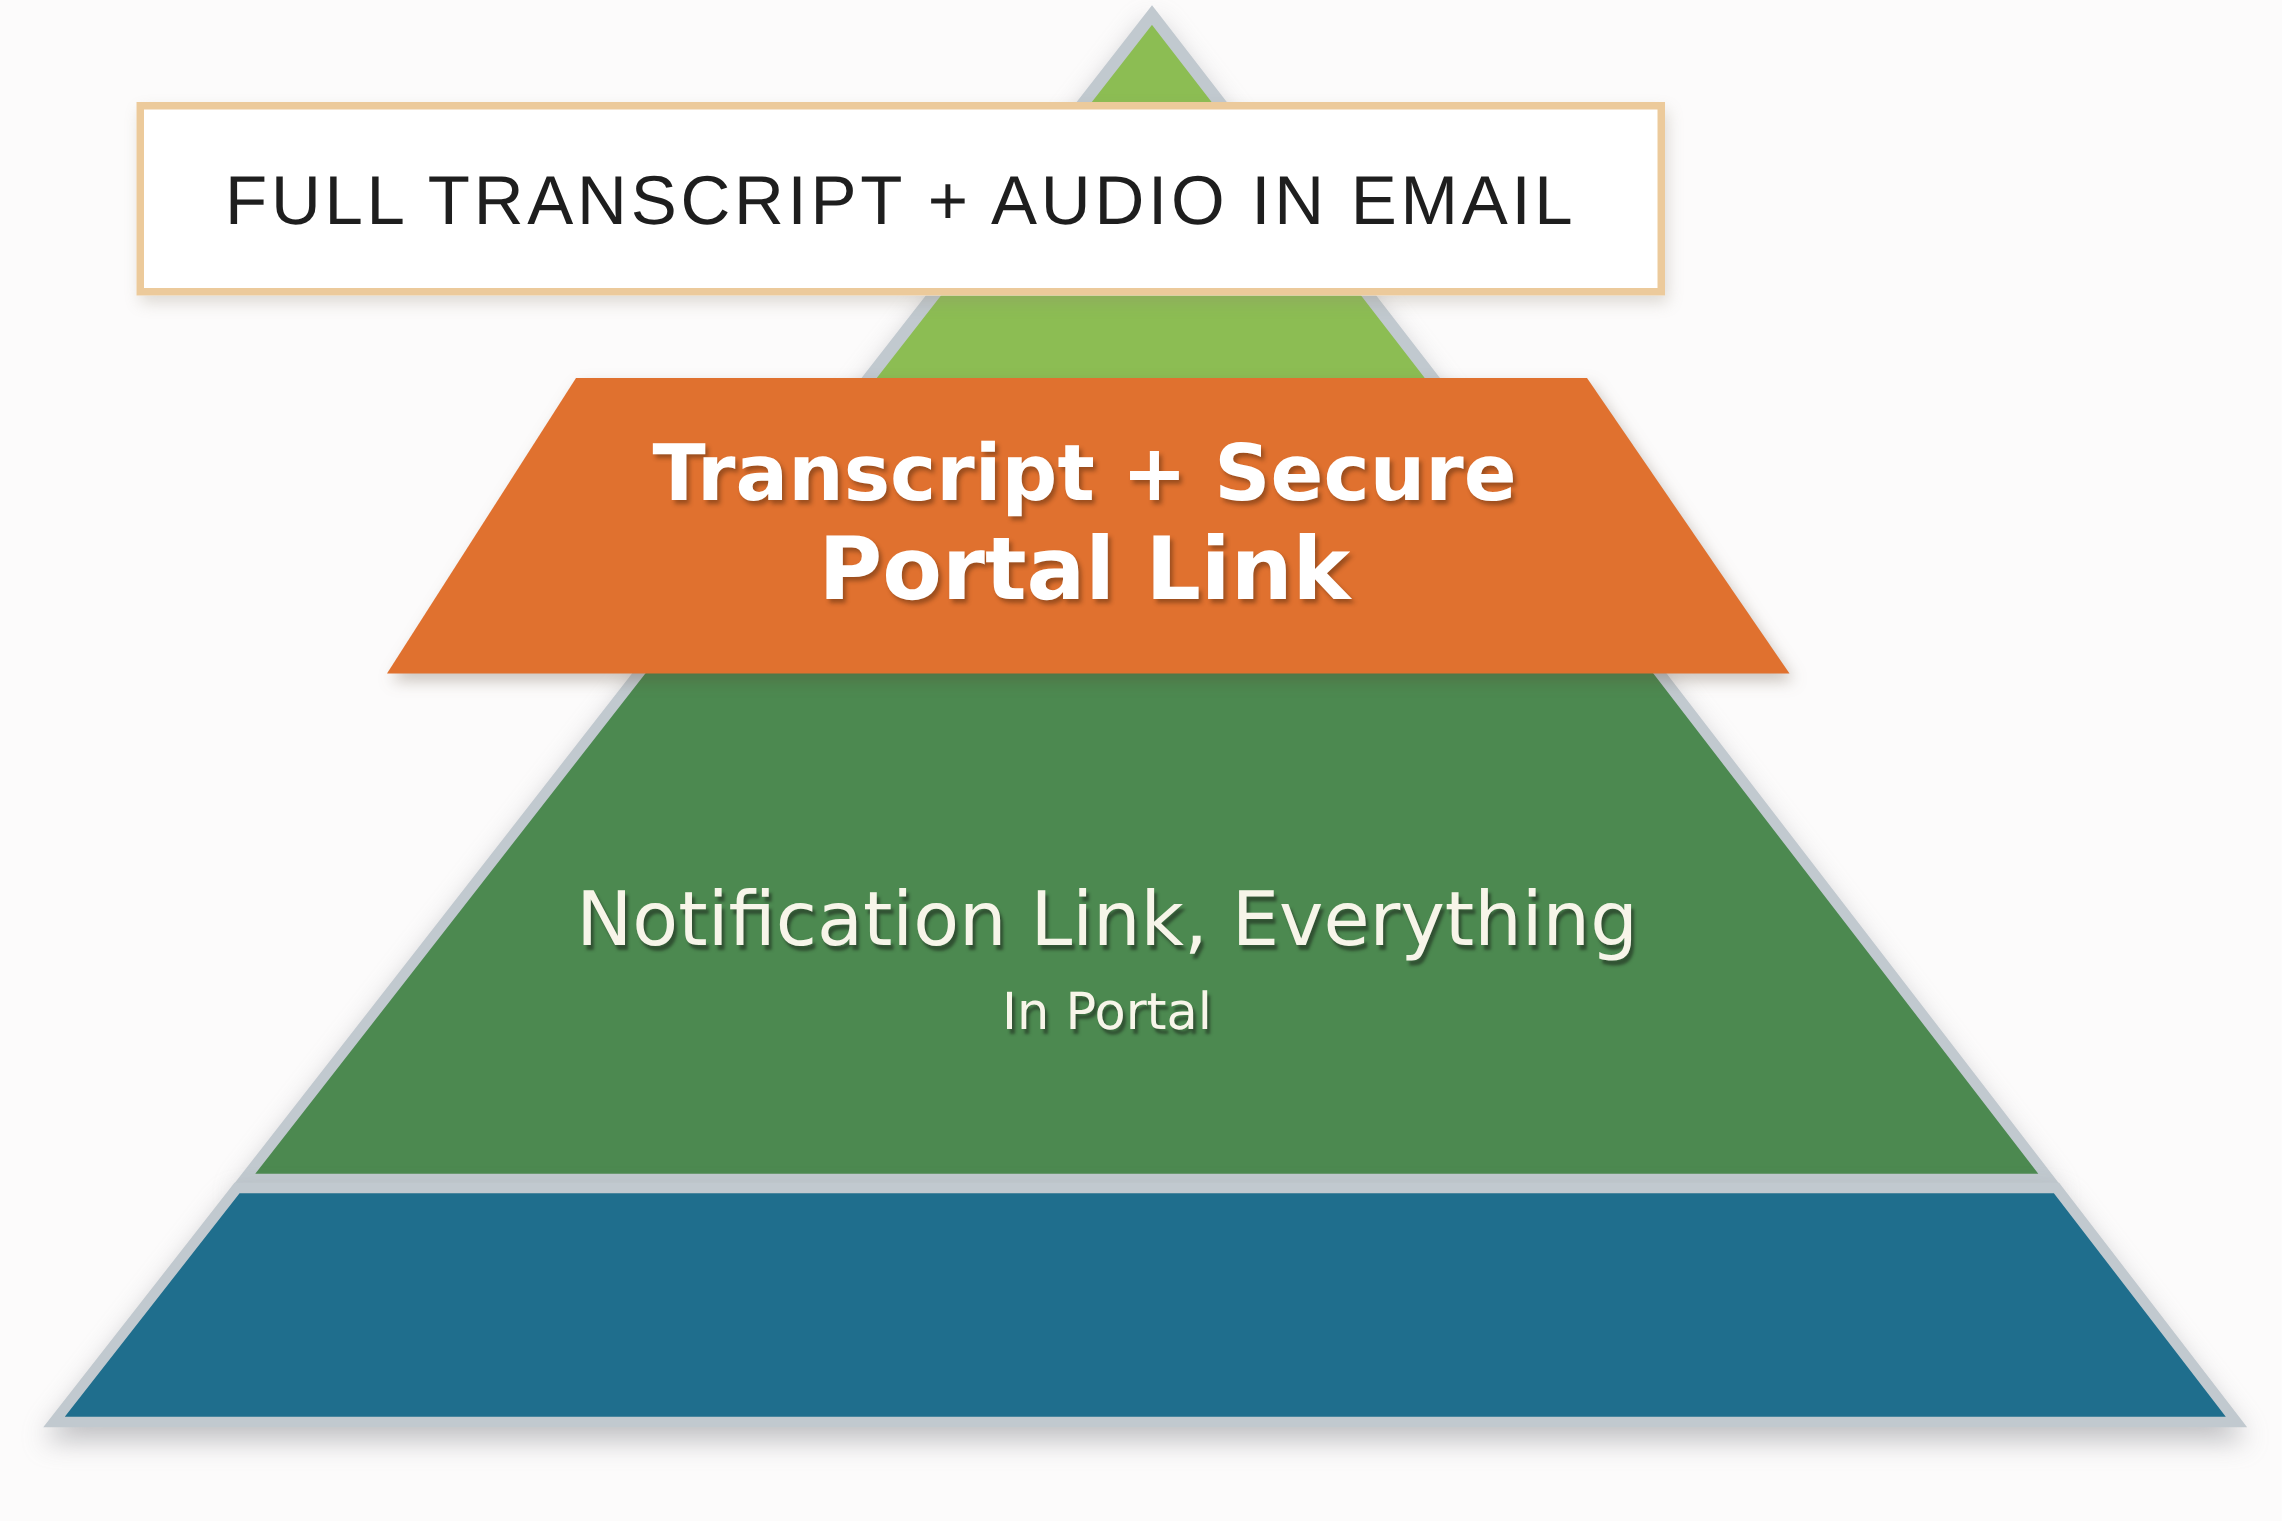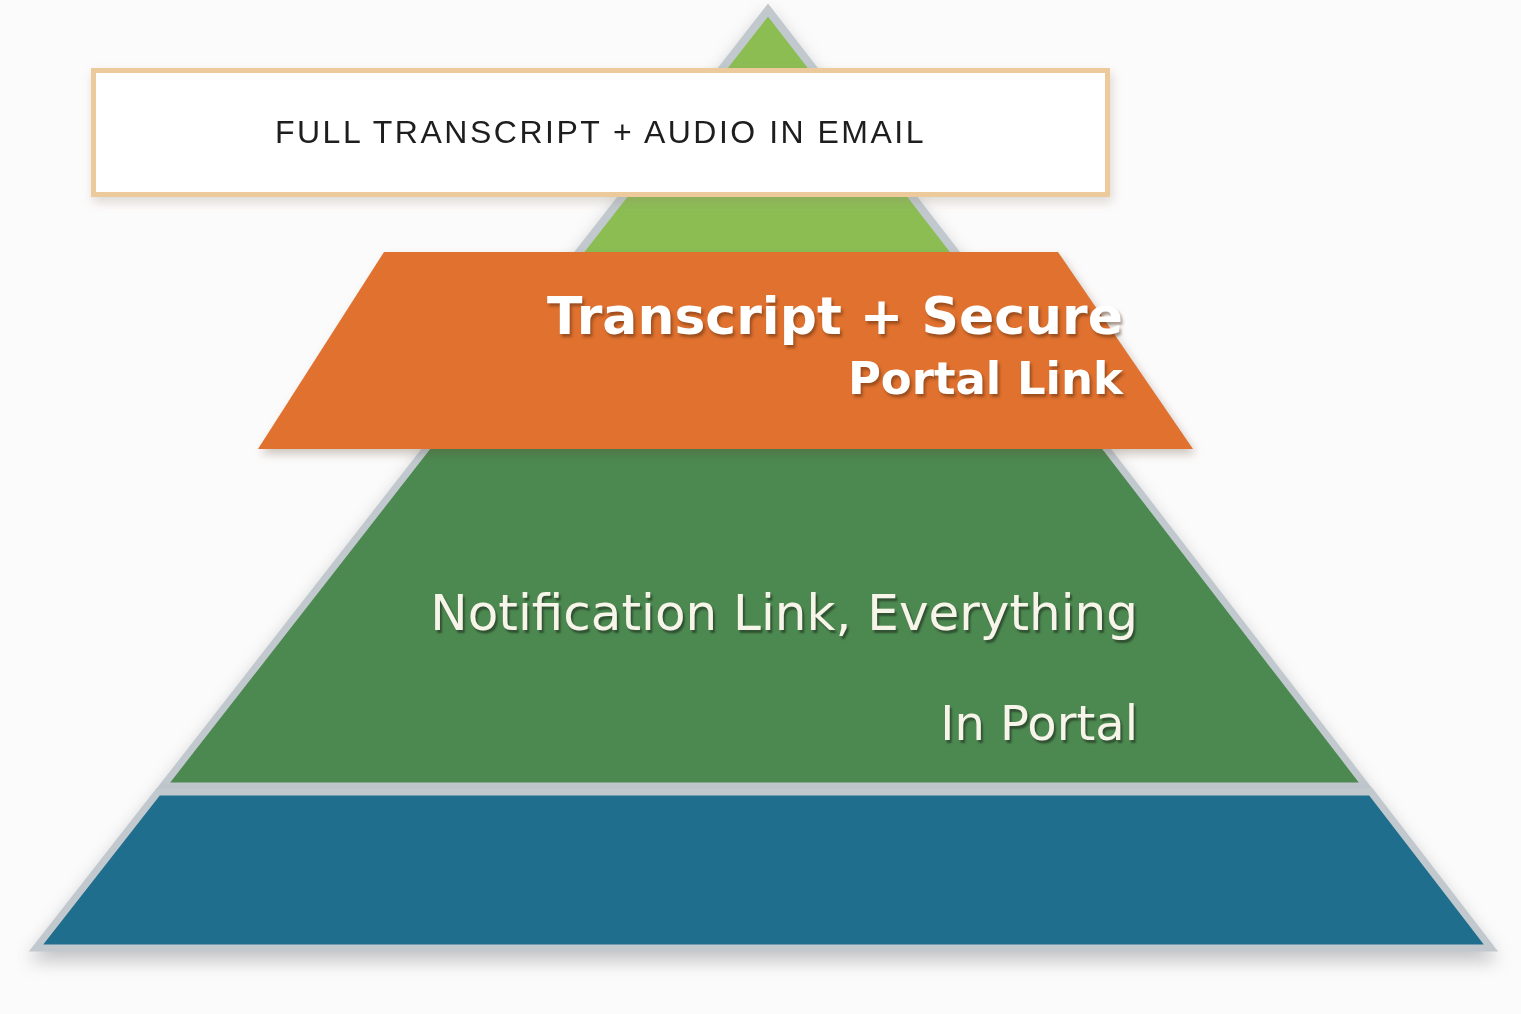--- a/index.html
+++ b/index.html
@@ -37,64 +37,63 @@
     width: 1009px;
     height: 119px;
     border: 5px solid;
     background: #ffffff;
     box-shadow: 2px 5px 10px rgba(150, 140, 120, 0.30);
     display: flex;
     align-items: center;
     justify-content: center;
   }
   .banner-text {
-    font-size: 32px;
+    font-size: 46px;
     letter-spacing: 2.5px;
     font-weight: 400;
     white-space: nowrap;
   }
   .tier-label {
     position: absolute;
-    text-align: right;
+    text-align: center;
     font-family: "DejaVu Sans", sans-serif;
     font-weight: 700;
   }
   .label-orange {
     left: 323px;
     top: 284px;
     width: 800px;
     text-shadow: 2px 3px 3px rgba(70, 35, 10, 0.45);
   }
   .label-orange .line1 {
     display: block;
     font-size: 52px;
     line-height: 64px;
   }
   .label-orange .line2 {
     display: block;
-    font-size: 45px;
+    font-size: 58px;
     line-height: 62px;
   }
   .label-green {
     left: 338px;
     top: 582px;
     width: 800px;
     font-weight: 400;
     text-shadow: 2px 3px 2px rgba(25, 35, 25, 0.55);
   }
   .label-green .line1 {
     display: block;
     font-size: 50px;
     line-height: 62px;
   }
   .label-green .line2 {
     display: block;
-    font-size: 48px;
+    font-size: 34px;
     line-height: 62px;
-    margin-top: 48px;
   }
 </style>
 </head>
 <body>
 
 <div class="stage" style="background-color: rgb(252, 251, 251);">
 
   <svg class="pyramid-svg" viewBox="0 0 1521 1014" xmlns="http://www.w3.org/2000/svg">
 
     <polygon class="tier-shape base-shadow" stroke-width="8" points="768,10 992,300 542,300" style="fill: rgb(140, 189, 83); stroke: rgb(193, 201, 207);"></polygon>

